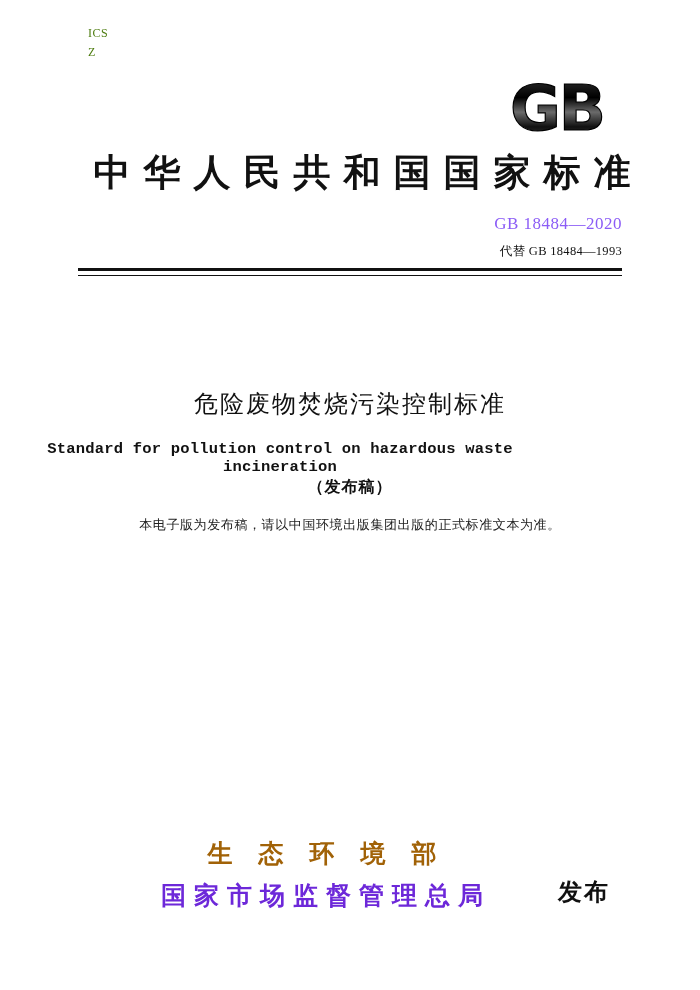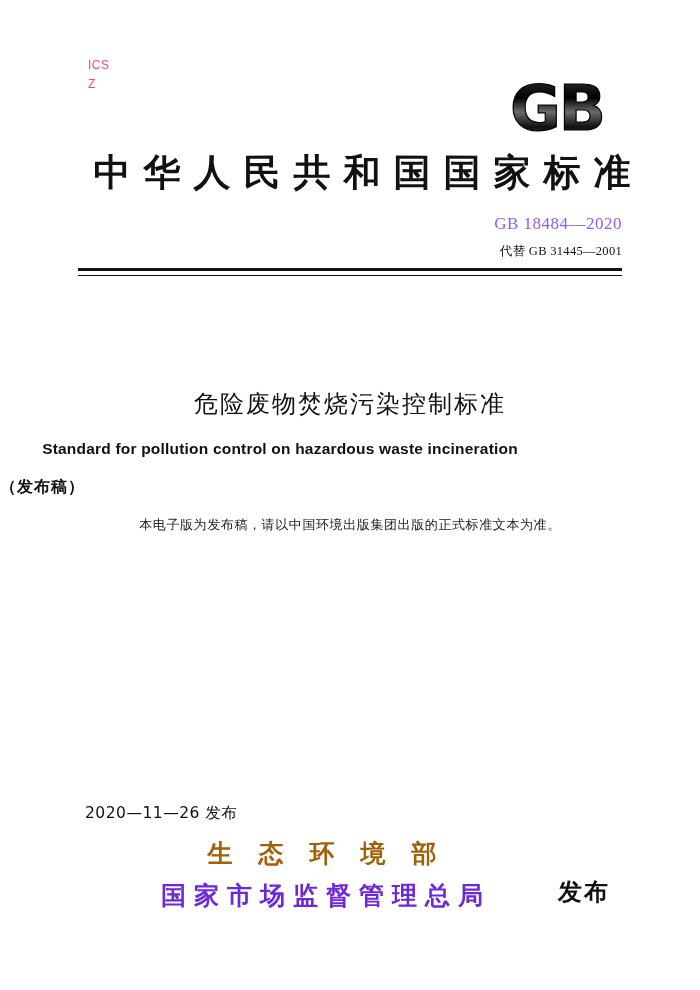--- a/index.html
+++ b/index.html
@@ -21,26 +21,26 @@
     left: 0; top: 0;
     width: 700px;
     height: 990px;
     background: #fff;
   }
 
   
   .ics-block {
     position: absolute;
     left: 88px;
-    top: 56px;
-    font-family: Liberation Sans, sans-serif;
+    top: 24px;
+    font-family: Liberation Serif, serif;
     font-size: 12px;
     line-height: 19px;
     letter-spacing: 0.5px;
-    color: #ec4899;
+    color: #4d7c0f;
   }
 
   
   .gb-logo {
     position: absolute;
     right: 78px;
     top: 76px;
     width: 130px;
     height: 62px;
   }
@@ -104,31 +104,32 @@
     font-size: 24px;
     letter-spacing: 2px;
     color: #111;
   }
   .title-en {
     position: absolute;
     left: 0;
     top: 440px;
     width: 560px;
     text-align: center;
-    font-family: Liberation Sans, sans-serif;
+    font-family: Liberation Mono, monospace;
     font-weight: bold;
     font-size: 15.5px;
     letter-spacing: 0.2px;
     color: #111;
   }
   .title-sub {
     position: absolute;
     left: 0;
     top: 477px;
     width: 700px;
+    text-align: center;
     font-family: "DejaVu Sans", "Liberation Sans", sans-serif;
     font-weight: bold;
     font-size: 16px;
     letter-spacing: 1px;
     color: #111;
   }
   .note {
     position: absolute;
     left: 0;
     top: 516px;
@@ -219,29 +220,28 @@
           <stop offset="100%" stop-color="#4a4a4a"></stop>
         </linearGradient>
       </defs>
       <text x="65" y="54" text-anchor="middle" font-family="DejaVu Sans, Liberation Sans, sans-serif" font-size="62" font-weight="bold" fill="url(#gbgrad)" stroke="#000" stroke-width="1.2" letter-spacing="-2">GB</text>
     </svg>
   </div>
 
   <div class="std-title">中华人民共和国国家标准</div>
 
   <div class="std-number">GB 18484—2020</div>
-  <div class="std-replaces">代替 GB 31445—2001</div>
+  <div class="std-replaces">代替 GB 18484—1993</div>
 
   <div class="rule rule-thick"></div>
   <div class="rule rule-thin"></div>
 
   <div class="title-cn">危险废物焚烧污染控制标准</div>
   <div class="title-en">Standard for pollution control on hazardous waste incineration</div>
   <div class="title-sub">（发布稿）</div>
   <div class="note">本电子版为发布稿，请以中国环境出版集团出版的正式标准文本为准。</div>
 
-  <div class="date-issue">2020—11—26 发布</div>
 
   <div class="issuer-1">生态环境部</div>
   <div class="issuer-2">国家市场监督管理总局</div>
   <div class="publish-word">发布</div>
 
 </div>
 
 </body></html>

